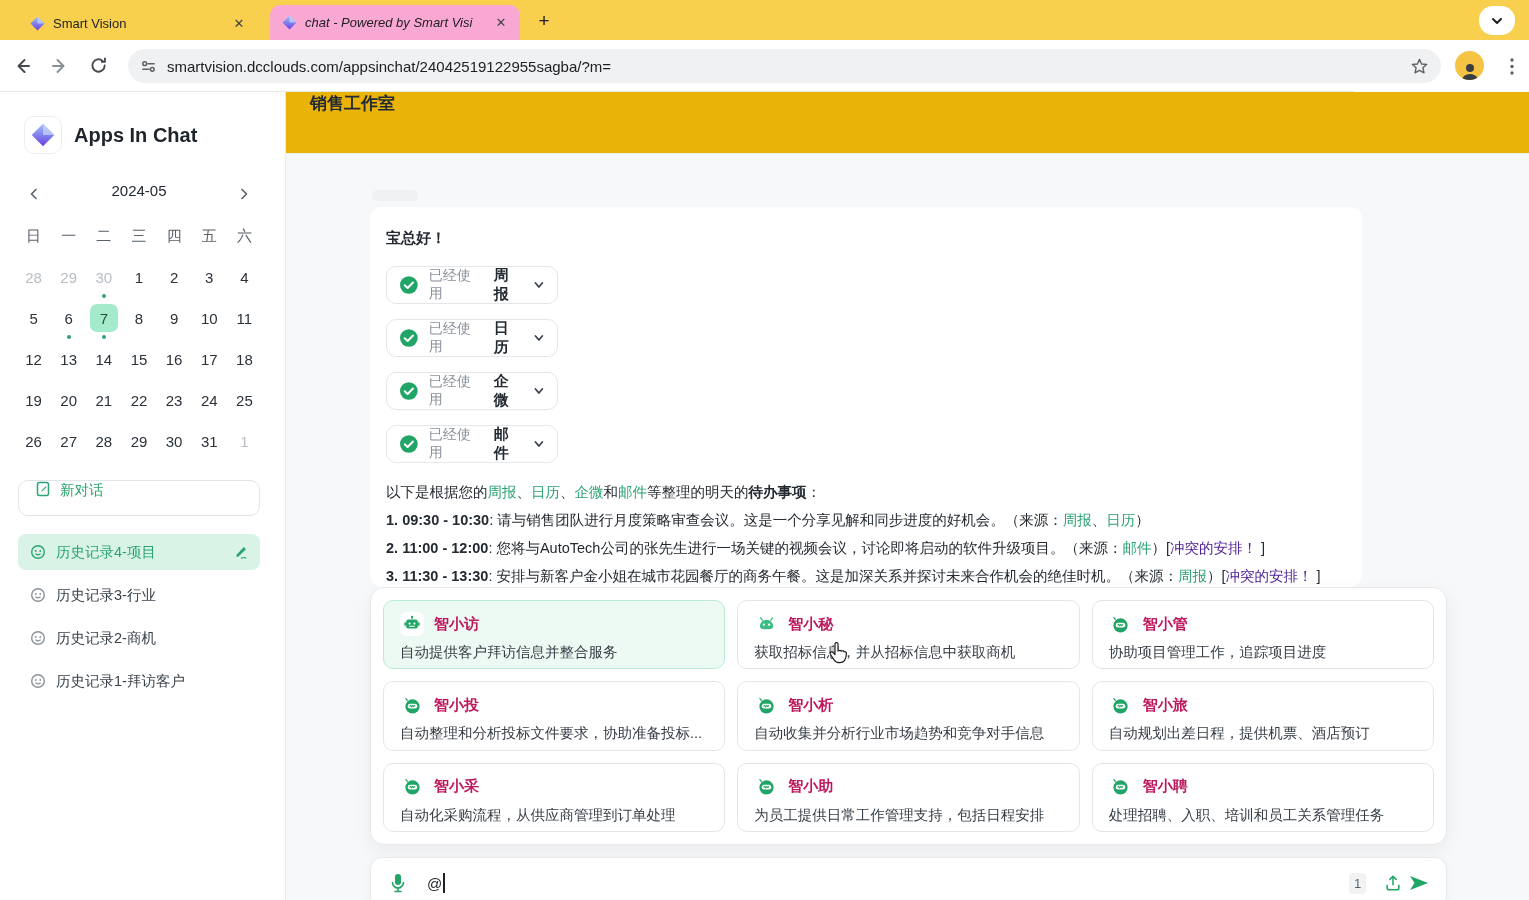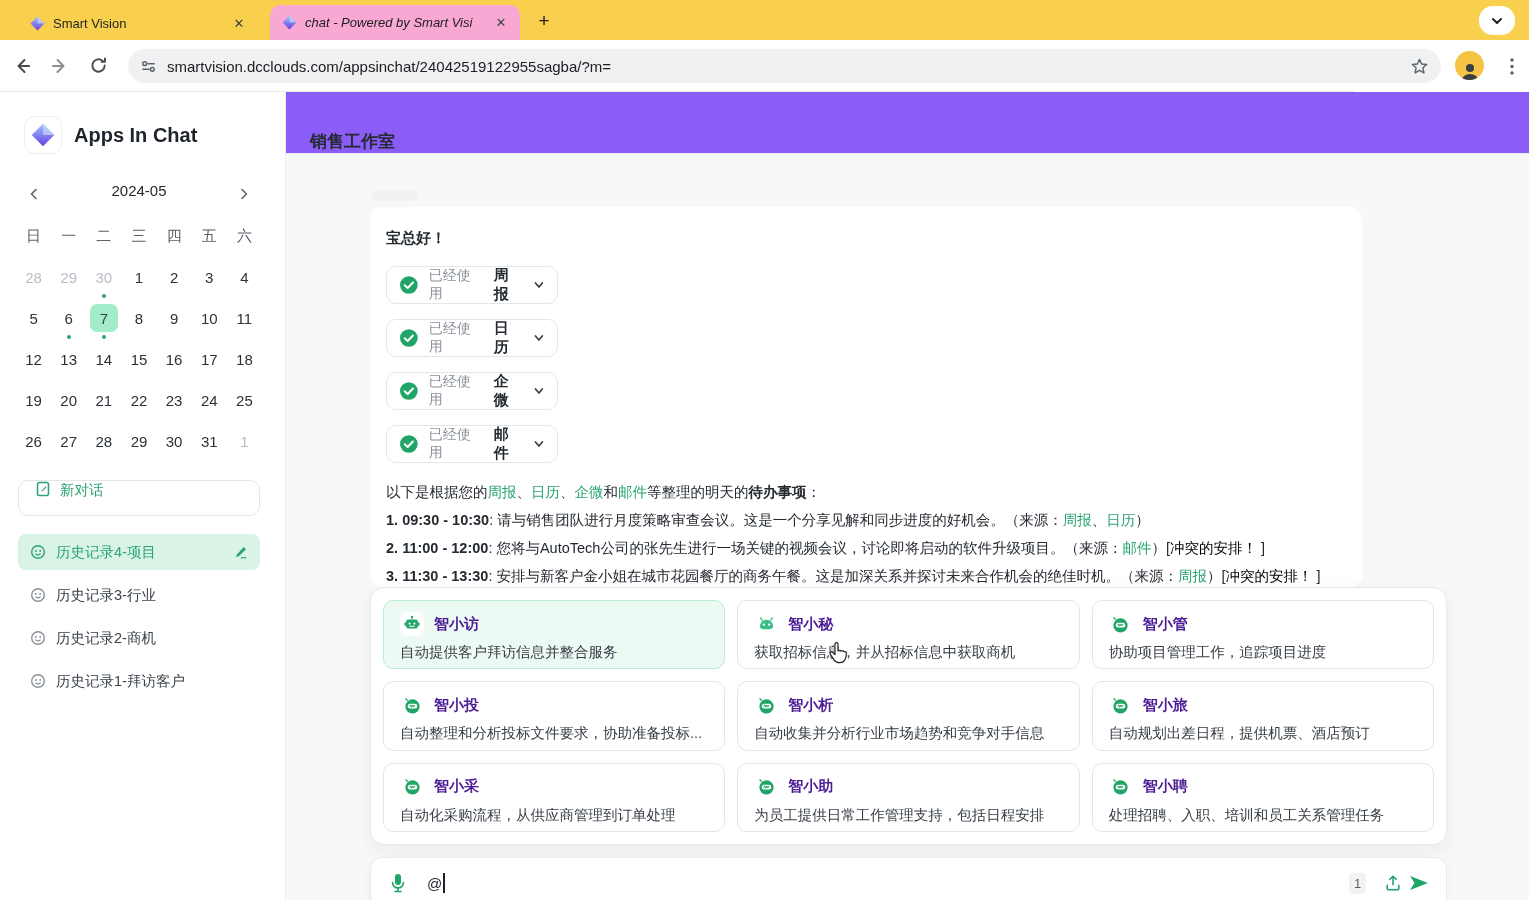--- a/index.html
+++ b/index.html
@@ -47,46 +47,46 @@
   .cal-dot::after { content:""; position:absolute; left:50%; bottom:-7px; transform:translateX(-50%); width:4px; height:4px; border-radius:50%; background:#2BA471; }
 
   .newchat { position:absolute; left:18px; top:388px; width:242px; height:36px; border:1px solid #E3E6E9; border-radius:10px; display:flex; gap:9px; padding:0 16px; color:#2BA471; font-size:14.5px; cursor:pointer; background:#fff; }
 
   .hist { position:absolute; left:18px; top:442px; width:242px; }
   .hist-item { height:36px; display:flex; align-items:center; gap:10px; padding:0 12px; font-size:14.5px; color:#3A424B; border-radius:8px; margin-bottom:7px; cursor:pointer; }
   .hist-item.sel { background:#D9F4E7; color:#2BA471; }
   .hist-label { flex:1; }
 
   
-  .main-head { position:absolute; left:0; top:0; width:100%; height:62px; background:#8b5cf6; border-bottom:1px solid #E9EBED; display:flex; align-items:flex-end; padding:0 24px; }
+  .main-head { position:absolute; left:0; top:0; width:100%; height:62px; background:#eab308; border-bottom:1px solid #E9EBED; display:flex; align-items:flex-start; padding:0 24px; }
   .main-title { font-size:17px; font-weight:bold; color:#242A31; }
 
   .content { position:absolute; left:0; top:62px; width:100%; height:746px; background:#F7F8F9; }
 
   .blob { position:absolute; left:86px; top:36px; width:46px; height:11px; border-radius:6px; background:#EFF1F3; }
 
   .msg-card { position:absolute; left:84px; top:53px; width:992px; height:380px; background:#fff; border-radius:12px; padding:20px 16px; }
   .greet { font-size:15px; font-weight:bold; color:#242A31; margin:2px 0 18px 0; }
 
   .chip { display:flex; align-items:center; gap:10px; width:172px; height:38px; border:1px solid #E4E7EA; border-radius:10px; padding:0 12px; margin-bottom:15px; background:#fff; cursor:pointer; }
   .chip-label { font-size:14px; color:#8A9199; }
   .chip-name { font-size:15px; font-weight:bold; color:#242A31; }
 
   .todo { font-size:14.5px; line-height:28px; color:#242A31; margin-top:12px; }
   .lnk { color:#2BA471; cursor:pointer; }
   .bold { font-weight:bold; }
-  .conflict { color:#000000; }
+  .conflict { color:#4c1d95; }
 
   .agents-panel { position:absolute; left:84px; top:433px; width:1077px; height:258px; background:#fff; border:1px solid #E7E9EC; border-radius:14px; box-shadow:0 6px 18px rgba(30,40,50,0.06); padding:12px; display:grid; grid-template-columns:repeat(3,1fr); gap:12px; }
   .agent-card { border:1px solid #E3E6E9; border-radius:10px; padding:11px 16px; background:#fff; cursor:pointer; overflow:hidden; }
   .agent-card.hover { background:#EDFAF3; border-color:#B9EDD3; }
   .agent-top { display:flex; align-items:center; gap:10px; }
   .agent-ic { width:24px; height:24px; display:flex; align-items:center; justify-content:center; border-radius:6px; }
   .agent-ic.boxed { background:#fff; }
-  .agent-name { font-size:15px; font-weight:bold; color:#4c1d95; }
+  .agent-name { font-size:15px; font-weight:bold; color:#be185d; }
   .agent-desc { font-size:14.5px; color:#363D45; margin-top:7px; white-space:nowrap; overflow:hidden; text-overflow:ellipsis; }
 
   .cursor-hand { position:absolute; left:541px; top:487px; pointer-events:none; }
 
   .inputbar { position:absolute; left:84px; top:703px; width:1077px; height:52px; background:#fff; border:1px solid #E7E9EC; border-radius:12px; display:flex; align-items:center; padding:0 14px; box-shadow:0 2px 8px rgba(30,40,50,0.04); }
   .input-text { font-size:15px; color:#242A31; margin-left:16px; display:flex; align-items:center; flex:1; }
   .caret { display:inline-block; width:1.5px; height:20px; background:#1F2023; margin-left:1px; }
   .count-badge { min-width:17px; height:21px; background:#F1F2F4; border-radius:4px; display:flex; align-items:center; justify-content:center; font-size:13px; color:#5F6368; margin-right:14px; }
   .ibtn { width:26px; height:26px; display:flex; align-items:center; justify-content:center; cursor:pointer; }
 </style>

